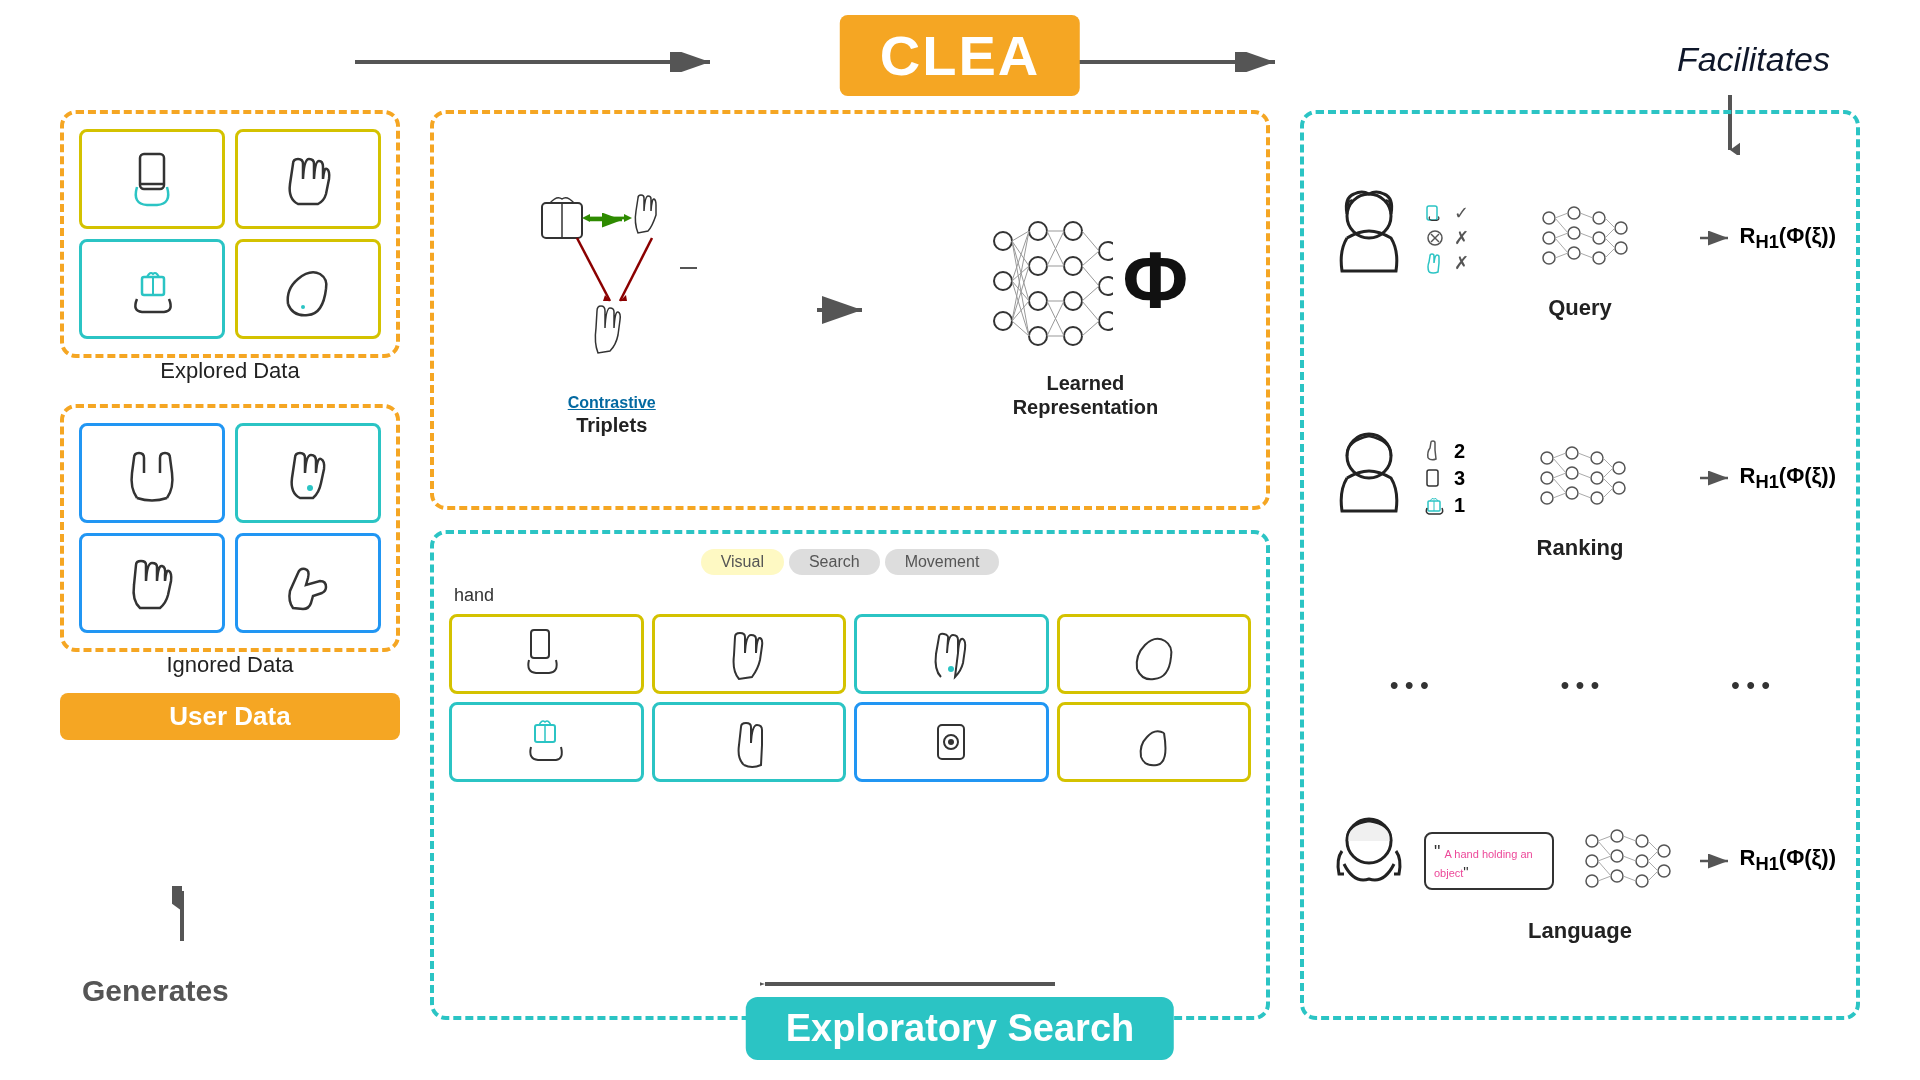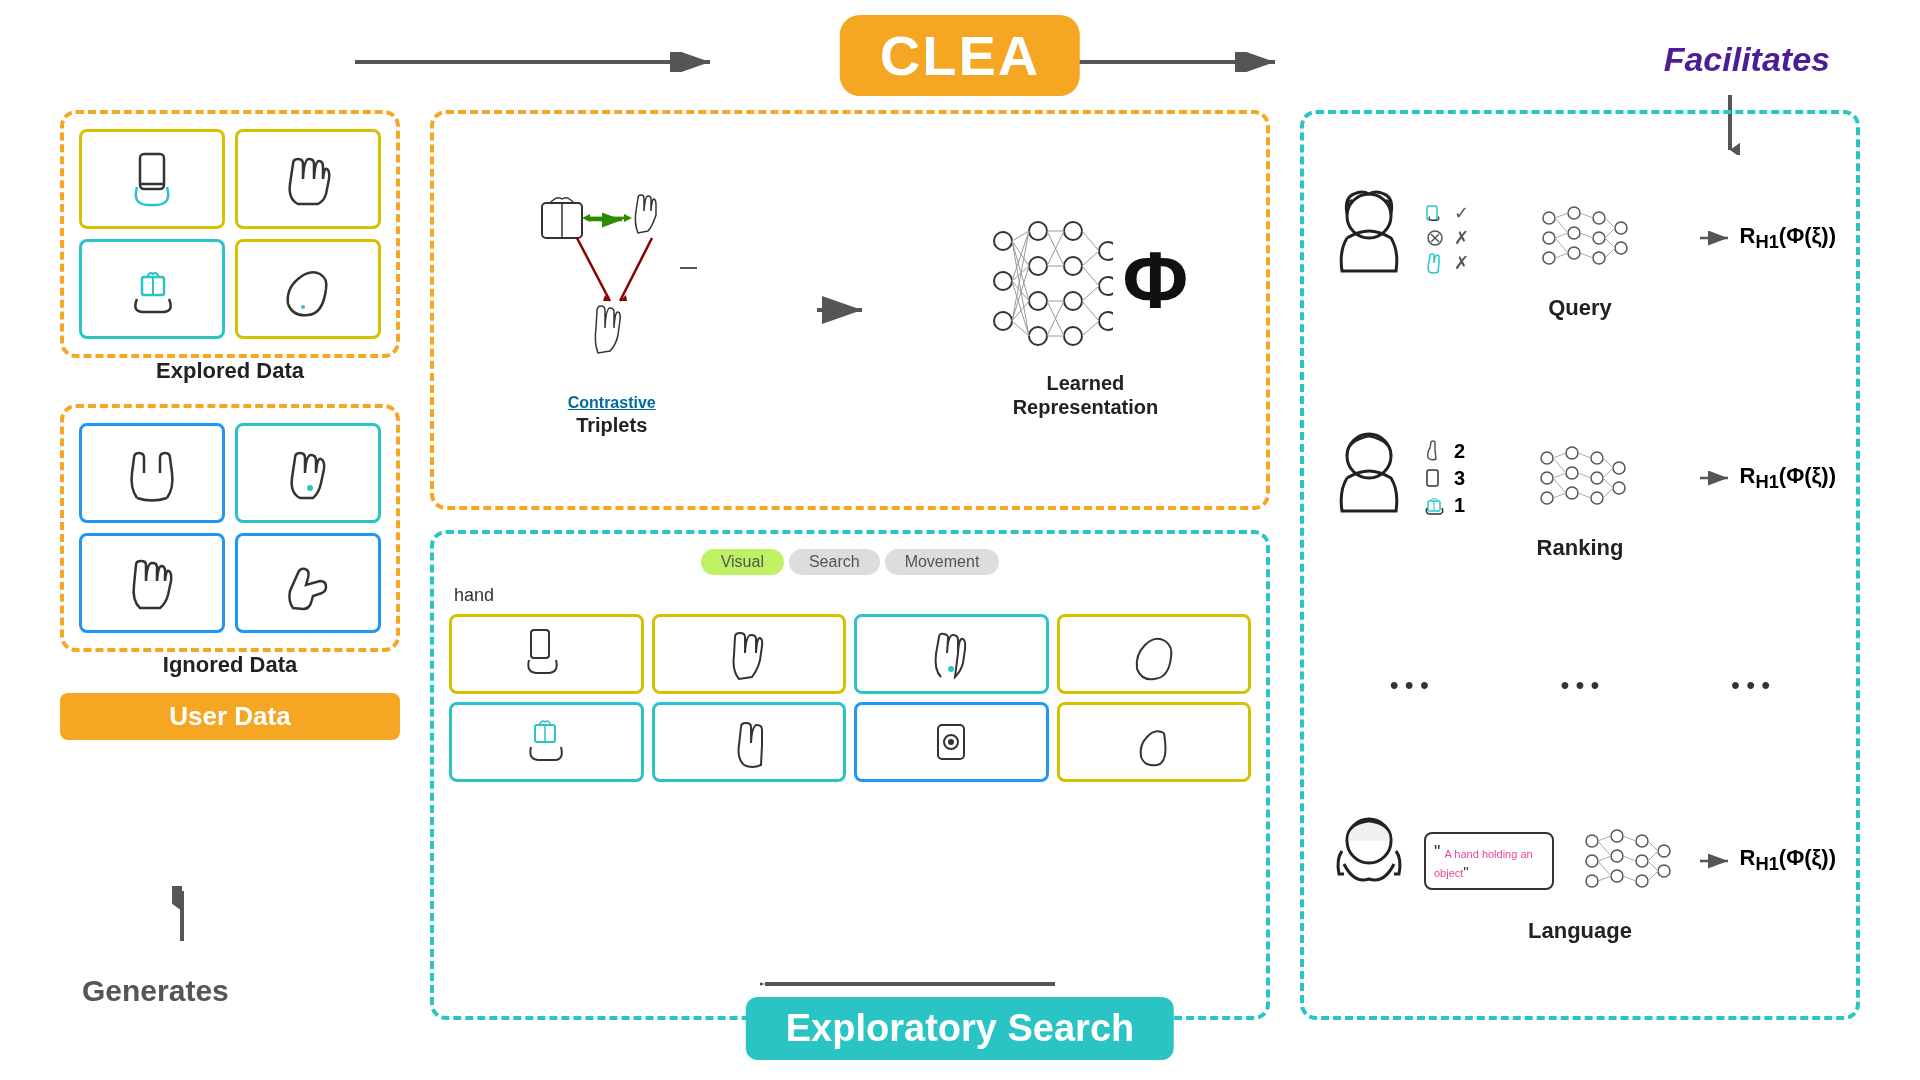--- a/index.html
+++ b/index.html
@@ -26,21 +26,21 @@
     .clea-header {
       position: absolute;
       top: 15px;
       left: 50%;
       transform: translateX(-50%);
       background: #F5A623;
       color: white;
       font-size: 56px;
       font-weight: 900;
       padding: 8px 40px;
-      border-radius: 20px;
+      border-radius: 8px;
       z-index: 10;
       letter-spacing: 2px;
     }
 
     
     .panels-row {
       position: absolute;
       top: 110px;
       left: 60px;
       right: 60px;
@@ -77,21 +77,21 @@
       height: 100px;
       font-size: 40px;
     }
     .icon-box.yellow { border: 3px solid #D4C200; }
     .icon-box.teal { border: 3px solid #2BC4C4; }
     .icon-box.blue { border: 3px solid #2196F3; }
 
     .section-label {
       text-align: center;
       font-size: 22px;
-      font-weight: 700;
+      font-weight: 400;
       color: #222;
     }
 
     .ignored-data-box {
       border: 4px dashed #F5A623;
       border-radius: 16px;
       padding: 15px;
       display: grid;
       grid-template-columns: 1fr 1fr;
       gap: 10px;
@@ -167,21 +167,21 @@
       justify-content: center;
     }
     .search-tab {
       background: #ddd;
       border-radius: 20px;
       padding: 4px 20px;
       font-size: 16px;
       color: #555;
     }
     .search-tab.active {
-      background: #bef264;
+      background: #fef9c3;
     }
 
     .search-query-label {
       font-size: 18px;
       color: #333;
       margin-bottom: 8px;
       padding-left: 5px;
     }
 
     .search-results-grid {
@@ -344,21 +344,21 @@
       <defs>
           <marker id="arr2" markerWidth="10" markerHeight="7" refX="10" refY="3.5" orient="auto">
             <polygon points="0 0, 10 3.5, 0 7" fill="#555"></polygon>
           </marker>
         </defs>
       <line x1="0" y1="10" x2="305" y2="10" stroke="#555" stroke-width="4" marker-end="url(#arr2)"></line>
     </svg>
   </div>
 
   <div style="position:absolute; top:40px; right:90px;">
-    <span style="font-size:34px; font-style:italic; font-weight:700; color:#4c1d95;">Facilitates</span>
+    <span style="font-size:34px; font-style:italic; font-weight:400; color:#0f172a;">Facilitates</span>
   </div>
 
   <div style="position:absolute; top:95px; right:180px;">
     <svg width="20" height="60">
       <defs>
           <marker id="arr3" markerWidth="10" markerHeight="7" refX="5" refY="0" orient="auto">
             <polygon points="0 7, 5 0, 10 7" fill="#555" transform="rotate(180,5,3.5)"></polygon>
           </marker>
         </defs>
       <defs>

